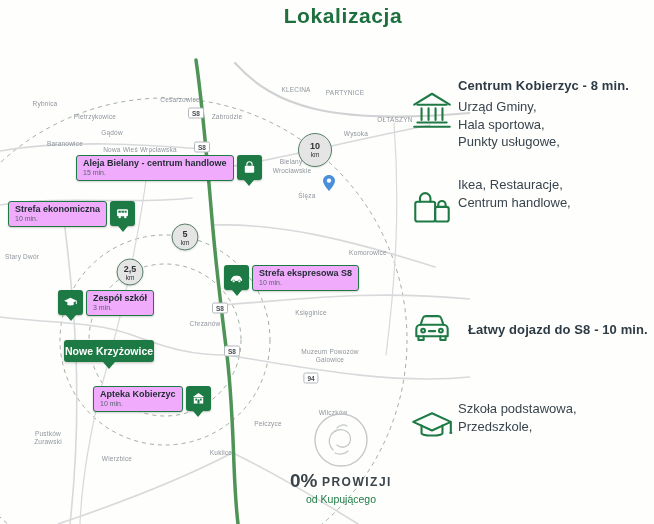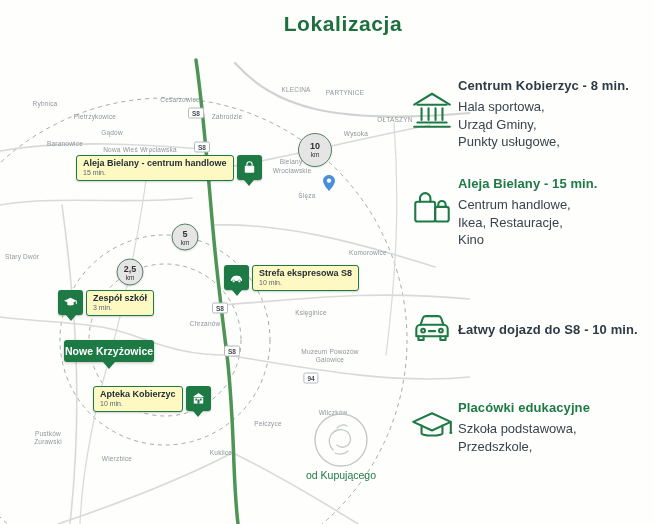--- a/index.html
+++ b/index.html
@@ -8,21 +8,21 @@
   }
   *{box-sizing:border-box;margin:0;padding:0;}
   html,body{background:#e9e9e9;}
   .page{
     position:relative;width:654px;height:524px;margin:0 auto;
     background:#fefefd;overflow:hidden;
     font-family:"Liberation Sans","DejaVu Sans",sans-serif;
   }
   
   .title{
-    position:absolute;top:12px;left:0;width:654px;text-align:center;
+    position:absolute;top:4px;left:0;width:654px;text-align:center;
     font-size:21px;font-weight:bold;letter-spacing:.6px;color:#1d6f3e;padding-left:32px;
   }
   
   .map{position:absolute;left:0;top:55px;width:470px;height:469px;}
   .map svg.base{position:absolute;left:0;top:0;}
   .town{
     position:absolute;font-size:6.5px;color:#8f959b;letter-spacing:.2px;
     transform:translate(-50%,-50%);white-space:nowrap;pointer-events:none;
   }
   .shield{
@@ -35,21 +35,21 @@
     background:#e5e5e5;border:1px solid #57806b;border-radius:50%;
     display:flex;flex-direction:column;align-items:center;justify-content:center;
     box-shadow:0 1px 2px rgba(0,0,0,.12);
   }
   .db-v{font-size:9px;font-weight:bold;color:#333;line-height:9px;}
   .db-u{font-size:6.5px;color:#333;line-height:7px;}
   .poi{position:absolute;}
   
   .pin{position:absolute;display:flex;align-items:flex-start;gap:3px;z-index:5;}
   .pin-box{
-    background:#fef9c3;border:1.5px solid var(--g);border-radius:3px;
+    background:#f0abfc;border:1.5px solid var(--g);border-radius:3px;
     padding:2px 6px 3px;box-shadow:0 1px 2px rgba(0,0,0,.18);
   }
   .pin-label{font-weight:bold;font-size:9px;color:#1f2a30;white-space:nowrap;line-height:11px;}
   .pin-time{font-size:7px;color:#5c6670;line-height:8px;}
   .pin-ico{
     position:relative;flex:0 0 25px;width:25px;height:25px;background:var(--g);
     border-radius:3px;display:flex;align-items:center;justify-content:center;
     box-shadow:0 1px 2px rgba(0,0,0,.25);
   }
   .pin-ico::after{
@@ -181,20 +181,36 @@
         <div class="pin-time">15 min.</div>
       </div>
       <div class="pin-ico">
         <svg width="15" height="15" viewBox="0 0 16 16">
           <path d="M5.2 6 V4.6 a2.8 2.8 0 0 1 5.6 0 V6" fill="none" stroke="#fff" stroke-width="1.2"></path>
           <rect x="3" y="6" width="10" height="7.5" rx="1" fill="#fff"></rect>
         </svg>
       </div>
     </div>
 
+    <div class="pin" style="left:8px;top:146px">
+      <div class="pin-box">
+        <div class="pin-label">Strefa ekonomiczna</div>
+        <div class="pin-time">10 min.</div>
+      </div>
+      <div class="pin-ico">
+        <svg width="15" height="15" viewBox="0 0 16 16">
+          <rect x="2.2" y="3.5" width="11.6" height="7.5" rx="1.2" fill="#fff"></rect>
+          <rect x="3.6" y="5" width="2.6" height="2.2" fill="#1e7a45"></rect>
+          <rect x="6.9" y="5" width="2.6" height="2.2" fill="#1e7a45"></rect>
+          <rect x="10.2" y="5" width="2.2" height="2.2" fill="#1e7a45"></rect>
+          <circle cx="5" cy="11.8" r="1.3" fill="#fff"></circle>
+          <circle cx="11" cy="11.8" r="1.3" fill="#fff"></circle>
+        </svg>
+      </div>
+    </div>
 
 
     <div class="pin" style="left:224px;top:210px">
       <div class="pin-ico">
         <svg width="15" height="15" viewBox="0 0 16 16">
           <path d="M2.5 9.2 C3.5 7 5 6 6.6 6 h2.8 c1.8 0 3.2 1 4.1 3.2 l.4 1 v1.6 H2 v-1.6 z" fill="#fff"></path>
           <circle cx="5" cy="12" r="1.4" fill="#fff" stroke="#1e7a45" stroke-width=".6"></circle>
           <circle cx="11" cy="12" r="1.4" fill="#fff" stroke="#1e7a45" stroke-width=".6"></circle>
         </svg>
       </div>
@@ -250,81 +266,82 @@
           <line x1="12" y1="19.5" x2="12" y2="30.5"></line>
           <line x1="18.7" y1="19.5" x2="18.7" y2="30.5"></line>
           <line x1="25.4" y1="19.5" x2="25.4" y2="30.5"></line>
           <line x1="32" y1="19.5" x2="32" y2="30.5"></line>
           <line x1="8" y1="33" x2="36" y2="33"></line>
           <line x1="5" y1="37" x2="39" y2="37"></line>
         </svg>
       </div>
       <div class="a-text">
         <h3 class="h-dark">Centrum Kobierzyc - 8 min.</h3>
+        <div class="a-line">Urząd Gminy,</div>
         <div class="a-line">Hala sportowa,</div>
-        <div class="a-line">Urząd Gminy,</div>
         <div class="a-line">Punkty usługowe,</div>
       </div>
     </section>
 
     <section class="amenity" style="top:176px">
       <div class="a-ico" style="margin-top:10px">
         <svg width="46" height="46" viewBox="0 0 44 44" fill="none" stroke="#1e7a45" stroke-width="2" stroke-linecap="round" stroke-linejoin="round">
           <rect x="6" y="15" width="19" height="19" rx="2"></rect>
           <path d="M10.5 15 v-3.2 a5 5 0 0 1 10 0 V15"></path>
           <rect x="25" y="20" width="13" height="14" rx="2"></rect>
           <path d="M28 20 v-2.2 a3.5 3.5 0 0 1 7 0 V20"></path>
         </svg>
       </div>
       <div class="a-text">
-        <h3 class="h-green">Aleja Bielany - 15 min.</h3>
+        <div class="a-line">Ikea, Restauracje,</div>
         <div class="a-line">Centrum handlowe,</div>
-        <div class="a-line">Ikea, Restauracje,</div>
-        <div class="a-line">Kino</div>
       </div>
     </section>
 
     <section class="amenity centered" style="top:306px">
       <div class="a-ico">
         <svg width="46" height="46" viewBox="0 0 44 44" fill="none" stroke="#1e7a45" stroke-width="2" stroke-linecap="round" stroke-linejoin="round">
           <path d="M7 29 V22 a4 4 0 0 1 4-4 l2.2-6.3 A3 3 0 0 1 16 9.7 h12 a3 3 0 0 1 2.8 2 L33 18 a4 4 0 0 1 4 4 v7 z"></path>
           <line x1="11" y1="18" x2="33" y2="18"></line>
           <circle cx="13.5" cy="23.5" r="1.8"></circle>
           <circle cx="30.5" cy="23.5" r="1.8"></circle>
           <line x1="19" y1="24" x2="25" y2="24"></line>
           <path d="M9 29 v3.5 h5 V29"></path>
           <path d="M30 29 v3.5 h5 V29"></path>
         </svg>
       </div>
       <div class="a-text">
-        <h3 class="h-dark" style="margin:0">Łatwy dojazd do S8 - 10 min.</h3>
+        <h3 class="h-dark" style="margin:10px">Łatwy dojazd do S8 - 10 min.</h3>
       </div>
     </section>
 
     <section class="amenity" style="top:400px">
       <div class="a-ico" style="margin-top:6px">
         <svg width="46" height="46" viewBox="0 0 44 44" fill="none" stroke="#1e7a45" stroke-width="2" stroke-linecap="round" stroke-linejoin="round">
           <polygon points="22,7 40,15.2 22,23.4 4,15.2"></polygon>
           <path d="M12 18.8 V26 c0 3 20 3 20 0 v-7.2"></path>
           <line x1="40" y1="15.5" x2="40" y2="24"></line>
           <circle cx="40" cy="25.5" r="1.4" fill="#1e7a45" stroke="none"></circle>
         </svg>
       </div>
       <div class="a-text">
-        <h3 class="h-green">Placówki edukacyjne</h3>
         <div class="a-line">Szkoła podstawowa,</div>
         <div class="a-line">Przedszkole,</div>
       </div>
     </section>
 
   </aside>
 
   <div class="watermark">
     <svg width="56" height="56" viewBox="0 0 56 56" fill="none" stroke="#bcc0c0" stroke-width="1.3" stroke-linecap="round">
       <circle cx="28" cy="28" r="26" stroke-width="1.4"></circle>
       <path d="M20 38 C16 34 15 28 18 23 C21 18 28 16 33 19 C38 22 39 29 35 33 C32 36 27 36 24 33"></path>
       <path d="M24 16 C26 13 31 12 34 14"></path>
       <path d="M22 41 C26 43 32 42 35 39"></path>
     </svg>
+    <div class="wm-line">
+      <span class="wm-big">0%</span>
+      <span class="wm-word">PROWIZJI</span>
+    </div>
     <div class="wm-sub">od Kupującego</div>
   </div>
 
 </div>
 
 </body></html>

